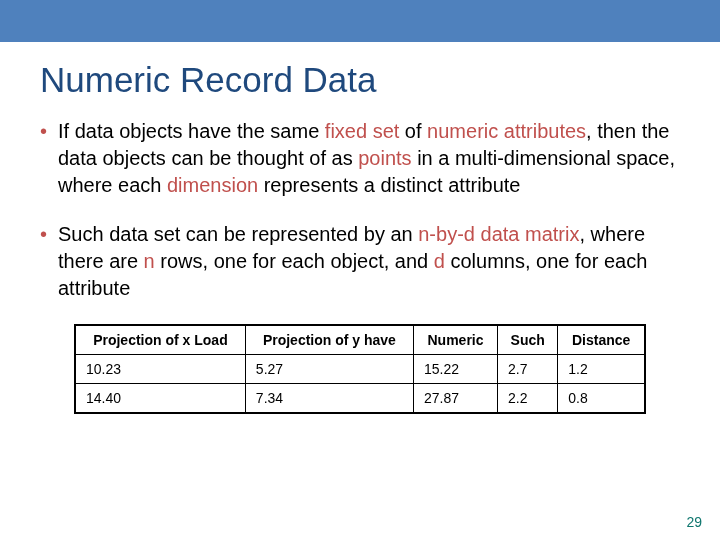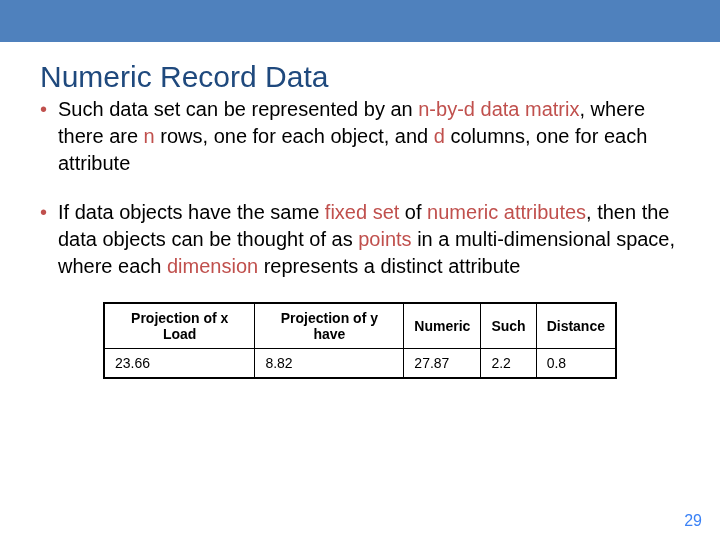--- a/index.html
+++ b/index.html
@@ -1,59 +1,66 @@
 <!DOCTYPE html>
 <html><head>
 <meta charset="utf-8">
 <style>
   * { margin: 0; padding: 0; box-sizing: border-box; }
   html, body { width: 720px; height: 540px; font-family: Arial, sans-serif; background: #fff; }
   .top-band { width: 100%; height: 42px; background: #4f81bd; }
   .slide { padding: 18px 40px 0 40px; }
-  .title { font-size: 30px; color: #1f497d; font-weight: 400; margin-bottom: 2px; }
+  .title { font-size: 35px; color: #1f497d; font-weight: 400; margin-bottom: 18px; }
   .bullets { list-style: none; }
   .bullets li { position: relative; padding-left: 18px; font-size: 20px; line-height: 1.35; color: #000; margin-bottom: 22px; }
   .bullets li::before { content: "•"; position: absolute; left: 0; top: 0; color: #c0504d; font-size: 20px; }
   .hl-red { color: #c0504d; }
-  .table { width: 514px; margin: 8px auto 0 auto; border-collapse: collapse; border: 2px solid #000; padding-left: 42px; }
+  .table { width: 572px; margin: 8px auto 0 auto; border-collapse: collapse; border: 2px solid #000; padding-left: 42px; }
   .table th, .table td { border: 1px solid #000; padding: 6px 10px; text-align: left; font-size: 14px; }
   .table th { font-weight: bold; text-align: center; }
-  .pagenum { position: absolute; right: 18px; bottom: 10px; font-size: 16px; color: #3b82f6; margin-top: 12px; }
+  .pagenum { position: absolute; right: 18px; bottom: 10px; font-size: 14px; color: #0f766e; margin-top: 12px; }
 </style>
 </head>
 <body>
 
 <div class="top-band"></div>
 
 <div class="slide">
   <h1 class="title">Numeric Record Data</h1>
 
   <ul class="bullets">
     <li>
-      <span>Such data set can be represented by an </span><span class="hl-red">n-by-d</span><span> </span><span class="hl-red">data matrix</span><span>, where there are </span><span class="hl-red">n</span><span> rows, one for each object, and </span><span class="hl-red">d</span><span> columns, one for each attribute</span>
+      <span>If data objects have the same </span><span class="hl-red">fixed set</span><span> of </span><span class="hl-red">numeric attributes</span><span>, then the data objects can be thought of as </span><span class="hl-red">points</span><span> in a multi-dimensional space, where each </span><span class="hl-red">dimension</span><span> represents a distinct attribute</span>
     </li>
     <li>
-      <span>If data objects have the same </span><span class="hl-red">fixed set</span><span> of </span><span class="hl-red">numeric attributes</span><span>, then the data objects can be thought of as </span><span class="hl-red">points</span><span> in a multi-dimensional space, where each </span><span class="hl-red">dimension</span><span> represents a distinct attribute</span>
+      <span>Such data set can be represented by an </span><span class="hl-red">n-by-d</span><span> </span><span class="hl-red">data matrix</span><span>, where there are </span><span class="hl-red">n</span><span> rows, one for each object, and </span><span class="hl-red">d</span><span> columns, one for each attribute</span>
     </li>
   </ul>
 
   <table class="table">
     <thead>
       <tr>
         <th>Projection of x Load</th>
         <th>Projection of y have</th>
         <th>Numeric</th>
         <th>Such</th>
         <th>Distance</th>
       </tr>
     </thead>
     <tbody>
       <tr>
-        <td>23.66</td>
-        <td>8.82</td>
+        <td>10.23</td>
+        <td>5.27</td>
+        <td>15.22</td>
+        <td>2.7</td>
+        <td>1.2</td>
+      </tr>
+      <tr>
+        <td>14.40</td>
+        <td>7.34</td>
         <td>27.87</td>
         <td>2.2</td>
         <td>0.8</td>
       </tr>
     </tbody>
   </table>
 </div>
 
 <div class="pagenum">29</div>
 

